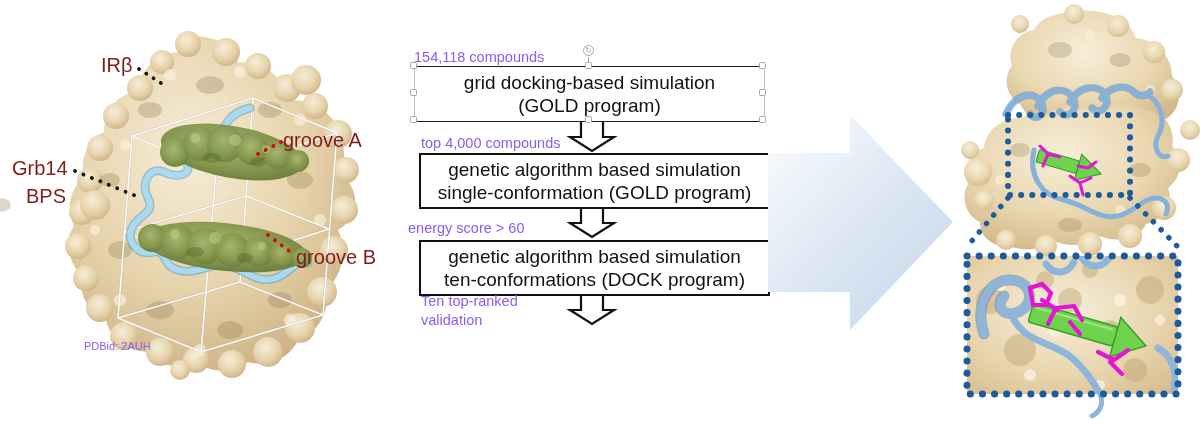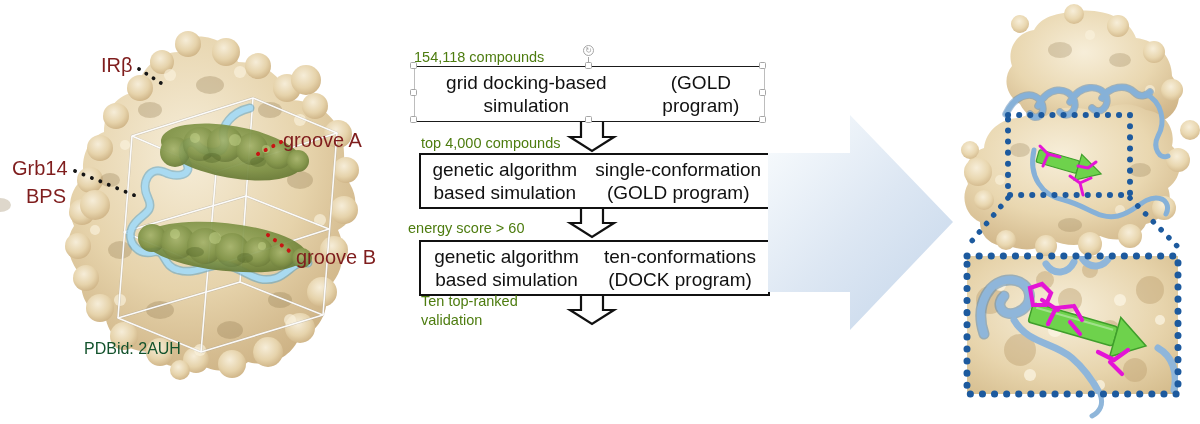--- a/index.html
+++ b/index.html
@@ -1,22 +1,22 @@
 <!DOCTYPE html>
 <html><head>
 <meta charset="utf-8">
 <style>
   html,body{margin:0;padding:0;background:#ffffff;}
   #canvas{position:relative;width:1200px;height:424px;background:#ffffff;overflow:hidden;
           font-family:"Liberation Sans",sans-serif;color:#111;}
   .abs{position:absolute;}
   .lbl{position:absolute;color:#7f1d1d;font-size:20px;line-height:1.15;white-space:nowrap;}
-  .lbl-small{position:absolute;color:#14532d;font-size:16px;white-space:nowrap;}
-  .anno{position:absolute;font-size:14.5px;line-height:1.2;color:#4d7c0f;white-space:nowrap;}
-  .fbox{position:absolute;background:#fff;display:flex;align-items:center;
+  .lbl-small{position:absolute;color:#8b5cf6;font-size:11px;white-space:nowrap;}
+  .anno{position:absolute;font-size:14.5px;line-height:1.2;color:#8b5cf6;white-space:nowrap;}
+  .fbox{position:absolute;background:#fff;display:flex;flex-direction:column;align-items:center;
         justify-content:center;text-align:center;font-size:19px;line-height:1.22;color:#111;}
   .fbox.thick{border:2.3px solid #111;}
   .fbox.selected{border-top:1.6px solid #1a1a1a;border-bottom:1.6px solid #1a1a1a;
                  border-left:1.4px solid #bdbdbd;border-right:1.4px solid #bdbdbd;}
   .handle{position:absolute;width:7px;height:7px;background:#fff;border:1px solid #a6a6a6;
           box-sizing:border-box;border-radius:1.5px;}
   .rot-stem{position:absolute;width:1px;height:9px;background:#a6a6a6;}
   .rot-handle{position:absolute;width:11px;height:11px;border:1px solid #a6a6a6;border-radius:50%;
               background:#fff;box-sizing:border-box;font-size:8px;line-height:9px;text-align:center;
               color:#a6a6a6;}

